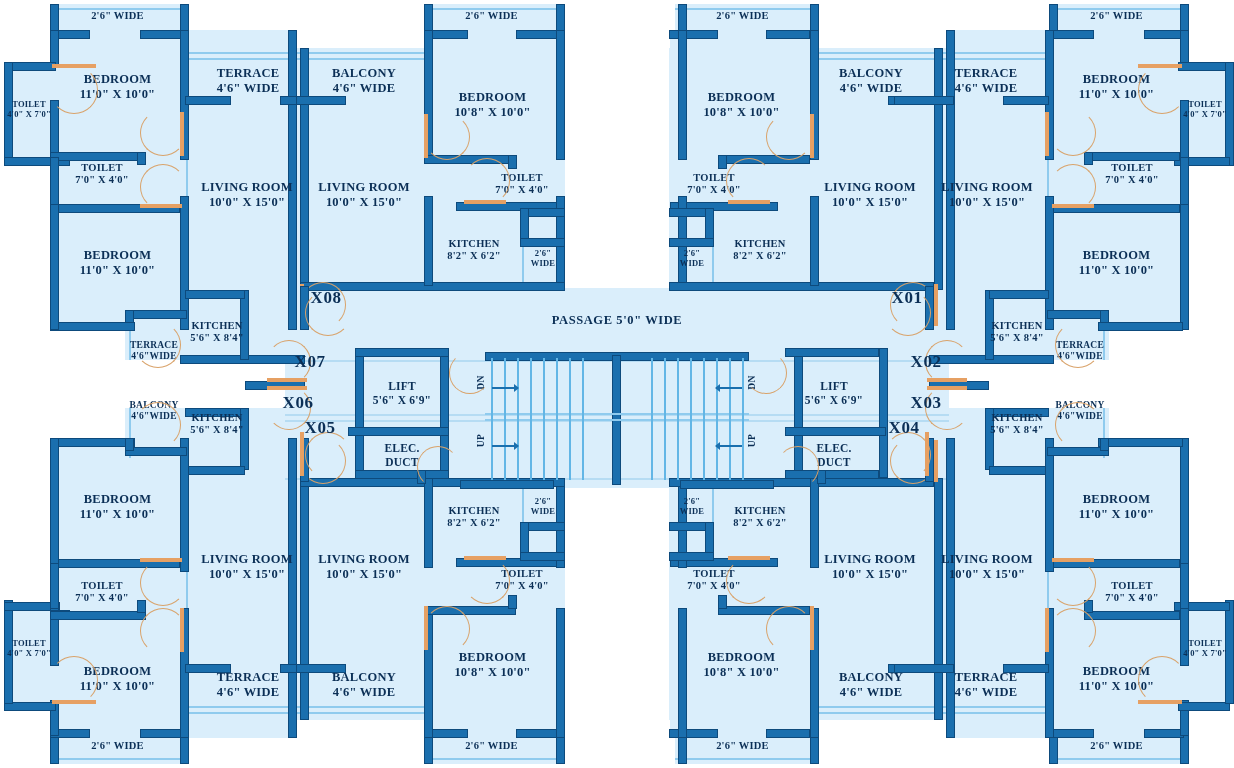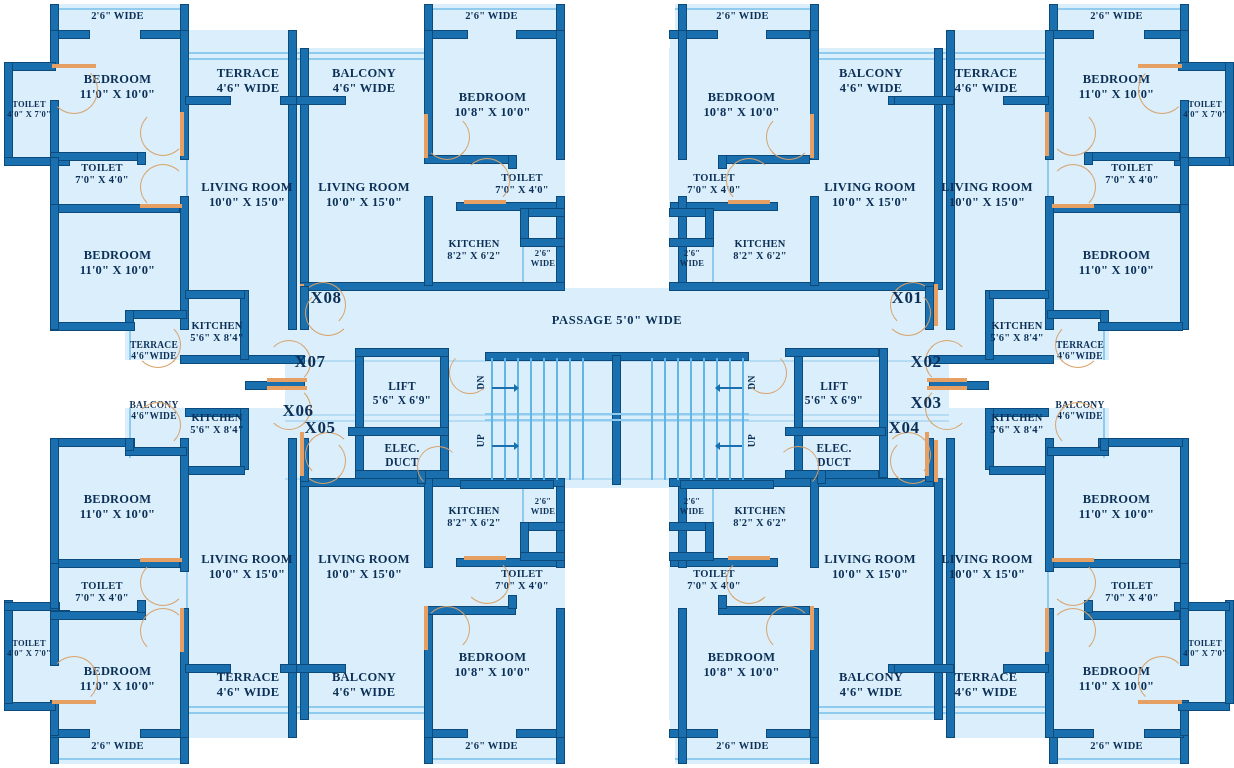--- a/index.html
+++ b/index.html
@@ -751,21 +751,21 @@
   <div class="arc tr" style="left:885px;top:432px;width:44px;height:44px;"></div>
   <div class="leaf v" style="left:925px;top:432px;height:44px;"></div>
   <div class="arc br" style="left:885px;top:290px;width:44px;height:44px;"></div>
 
   <div class="lbl unit" style="left:296px;top:288px;width:60px;">
     <span>X08</span>
   </div>
   <div class="lbl unit" style="left:280px;top:352px;width:60px;">
     <span>X07</span>
   </div>
-  <div class="lbl unit" style="left:268px;top:393px;width:60px;margin-top:8px;">
+  <div class="lbl unit" style="left:268px;top:393px;width:60px;">
     <span>X06</span>
   </div>
   <div class="lbl unit" style="left:290px;top:418px;width:60px;">
     <span>X05</span>
   </div>
   <div class="lbl unit" style="left:877px;top:288px;width:60px;">
     <span>X01</span>
   </div>
   <div class="lbl unit" style="left:896px;top:352px;width:60px;">
     <span>X02</span>

